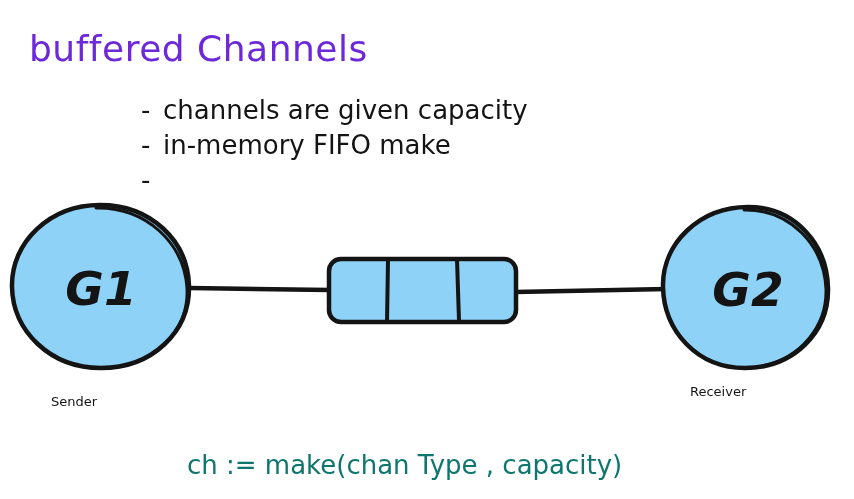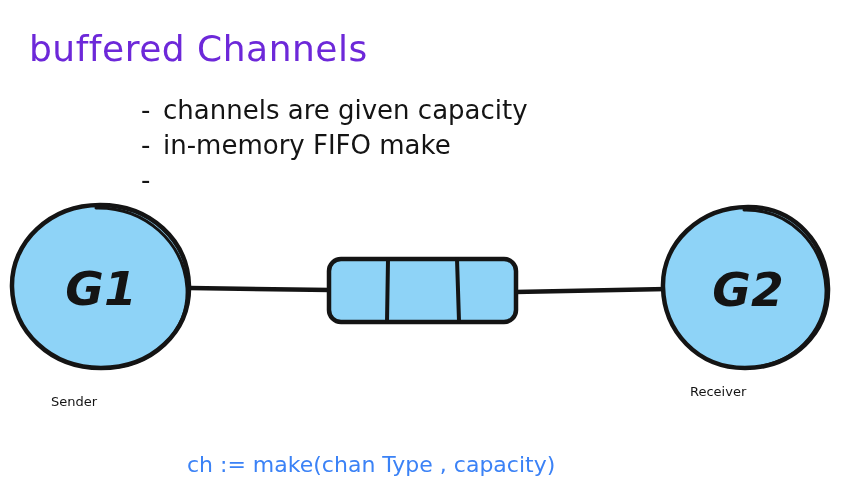--- a/index.html
+++ b/index.html
@@ -63,23 +63,23 @@
     white-space: nowrap;
     margin-left: 20px;
   }
   #sender-label { left: 31px; top: 390px; }
   #receiver-label { left: 670px; top: 380px; }
   .code-line {
     position: absolute;
     left: 187px;
     top: 447px;
     font-family: "DejaVu Sans", sans-serif;
-    font-size: 22px;
+    font-size: 26px;
     line-height: 36px;
-    color: #3b82f6;
+    color: #0f766e;
     white-space: nowrap;
   }
   svg.diagram {
     position: absolute;
     left: 0;
     top: 0;
     width: 854px;
     height: 499px;
     overflow: visible;
   }

